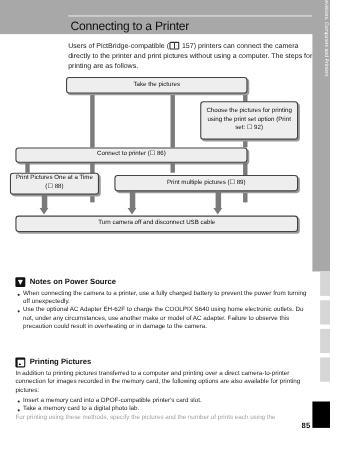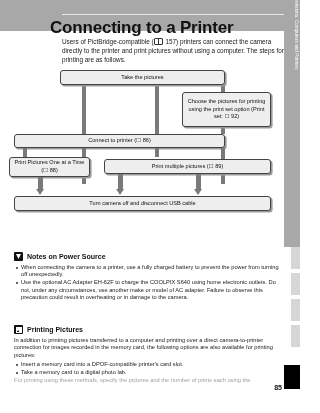--- a/index.html
+++ b/index.html
@@ -15,22 +15,22 @@
   .top-band{
     position:absolute;left:0;top:0;width:300px;height:31px;
     background:#a8a8a8;
   }
   .rule{
     position:absolute;left:62px;top:14px;width:222px;height:1px;
     background:#e8e8e8;
   }
   
   .page-title{
-    position:absolute;left:50px;top:18px;
-    font-size:17px;font-weight:bold;letter-spacing:-0.2px;
+    position:absolute;left:64px;top:18px;
+    font-size:11px;font-weight:normal;letter-spacing:-0.2px;
     color:#111;
     white-space:nowrap;
   }
   
   .side-tab{
     position:absolute;right:0;top:0;width:16px;height:247px;
     background:#a8a8a8;
   }
   .side-tab-label{
     position:absolute;right:1px;top:104px;

